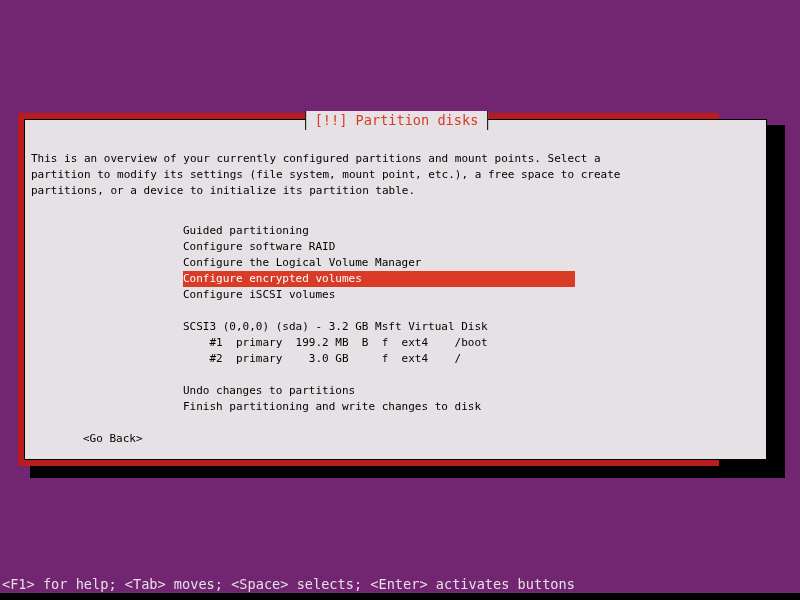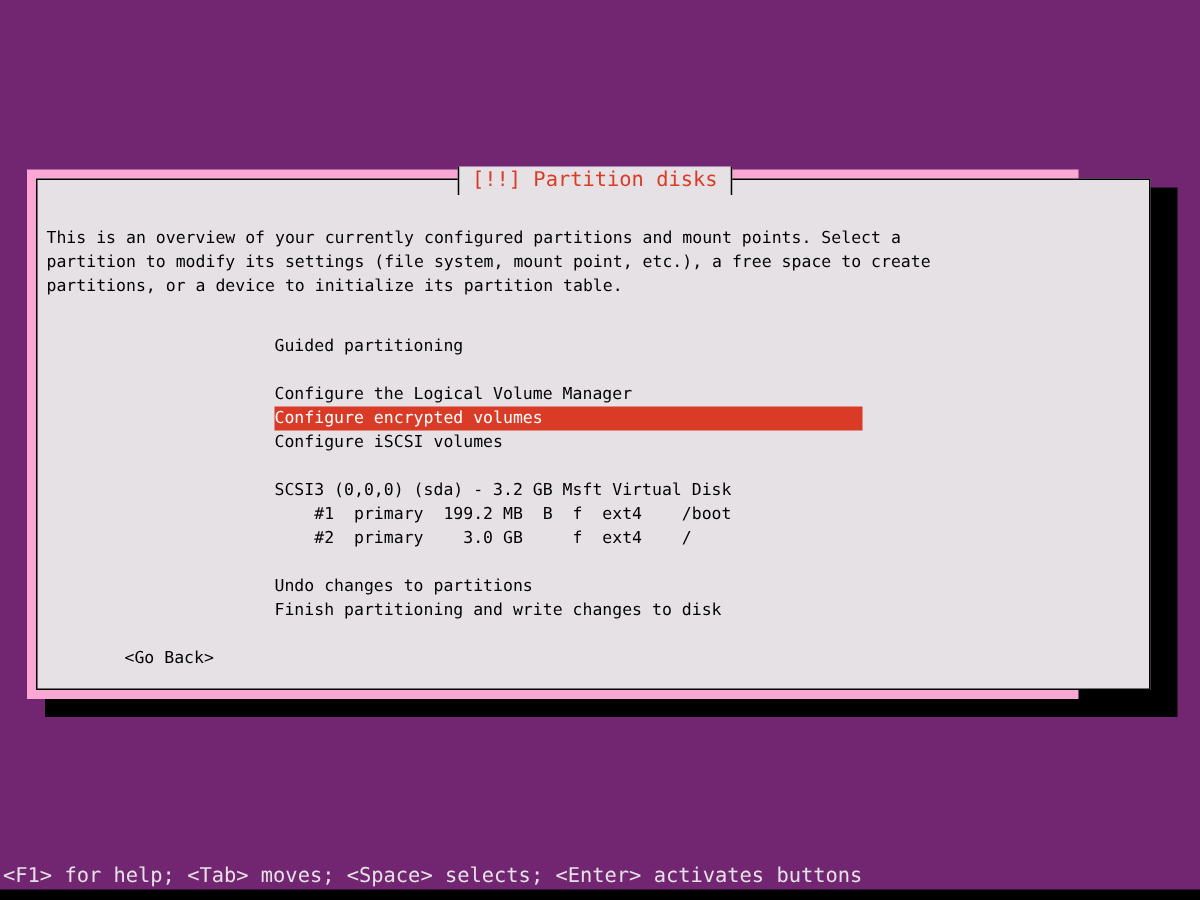--- a/index.html
+++ b/index.html
@@ -35,21 +35,21 @@
     background: #000000;
   }
 
   
   #dialog {
     position: absolute;
     left: 18px;
     top: 113px;
     width: 701px;
     height: 353px;
-    background: #f9a8d4;
+    background: #b91c1c;
     box-sizing: border-box;
     padding-left: 15px;
   }
 
   
   #dialog-inner {
     position: absolute;
     left: 6px;
     top: 6px;
     width: 743px;
@@ -176,20 +176,21 @@
         <div id="title-bar">[!!] Partition disks</div>
       </div>
 
       <div class="content">
 
         <div class="line body-text" id="desc-l1">This is an overview of your currently configured partitions and mount points. Select a</div>
         <div class="line body-text" id="desc-l2">partition to modify its settings (file system, mount point, etc.), a free space to create</div>
         <div class="line body-text" id="desc-l3">partitions, or a device to initialize its partition table.</div>
 
         <div class="line menu-text" id="menu-0">Guided partitioning</div>
+        <div class="line menu-text" id="menu-1">Configure software RAID</div>
         <div class="line menu-text selected" id="menu-3">Configure encrypted volumes</div>
         <div class="line menu-text" id="menu-2">Configure the Logical Volume Manager</div>
         <div class="line menu-text" id="menu-4">Configure iSCSI volumes</div>
 
         <div class="line menu-text" id="disk-head">SCSI3 (0,0,0) (sda) - 3.2 GB Msft Virtual Disk</div>
         <div class="line menu-text" id="part-1">    #1  primary  199.2 MB  B  f  ext4    /boot</div>
         <div class="line menu-text" id="part-2">    #2  primary    3.0 GB     f  ext4    /</div>
 
         <div class="line menu-text" id="undo-line">Undo changes to partitions</div>
         <div class="line menu-text" id="finish-line">Finish partitioning and write changes to disk</div>

